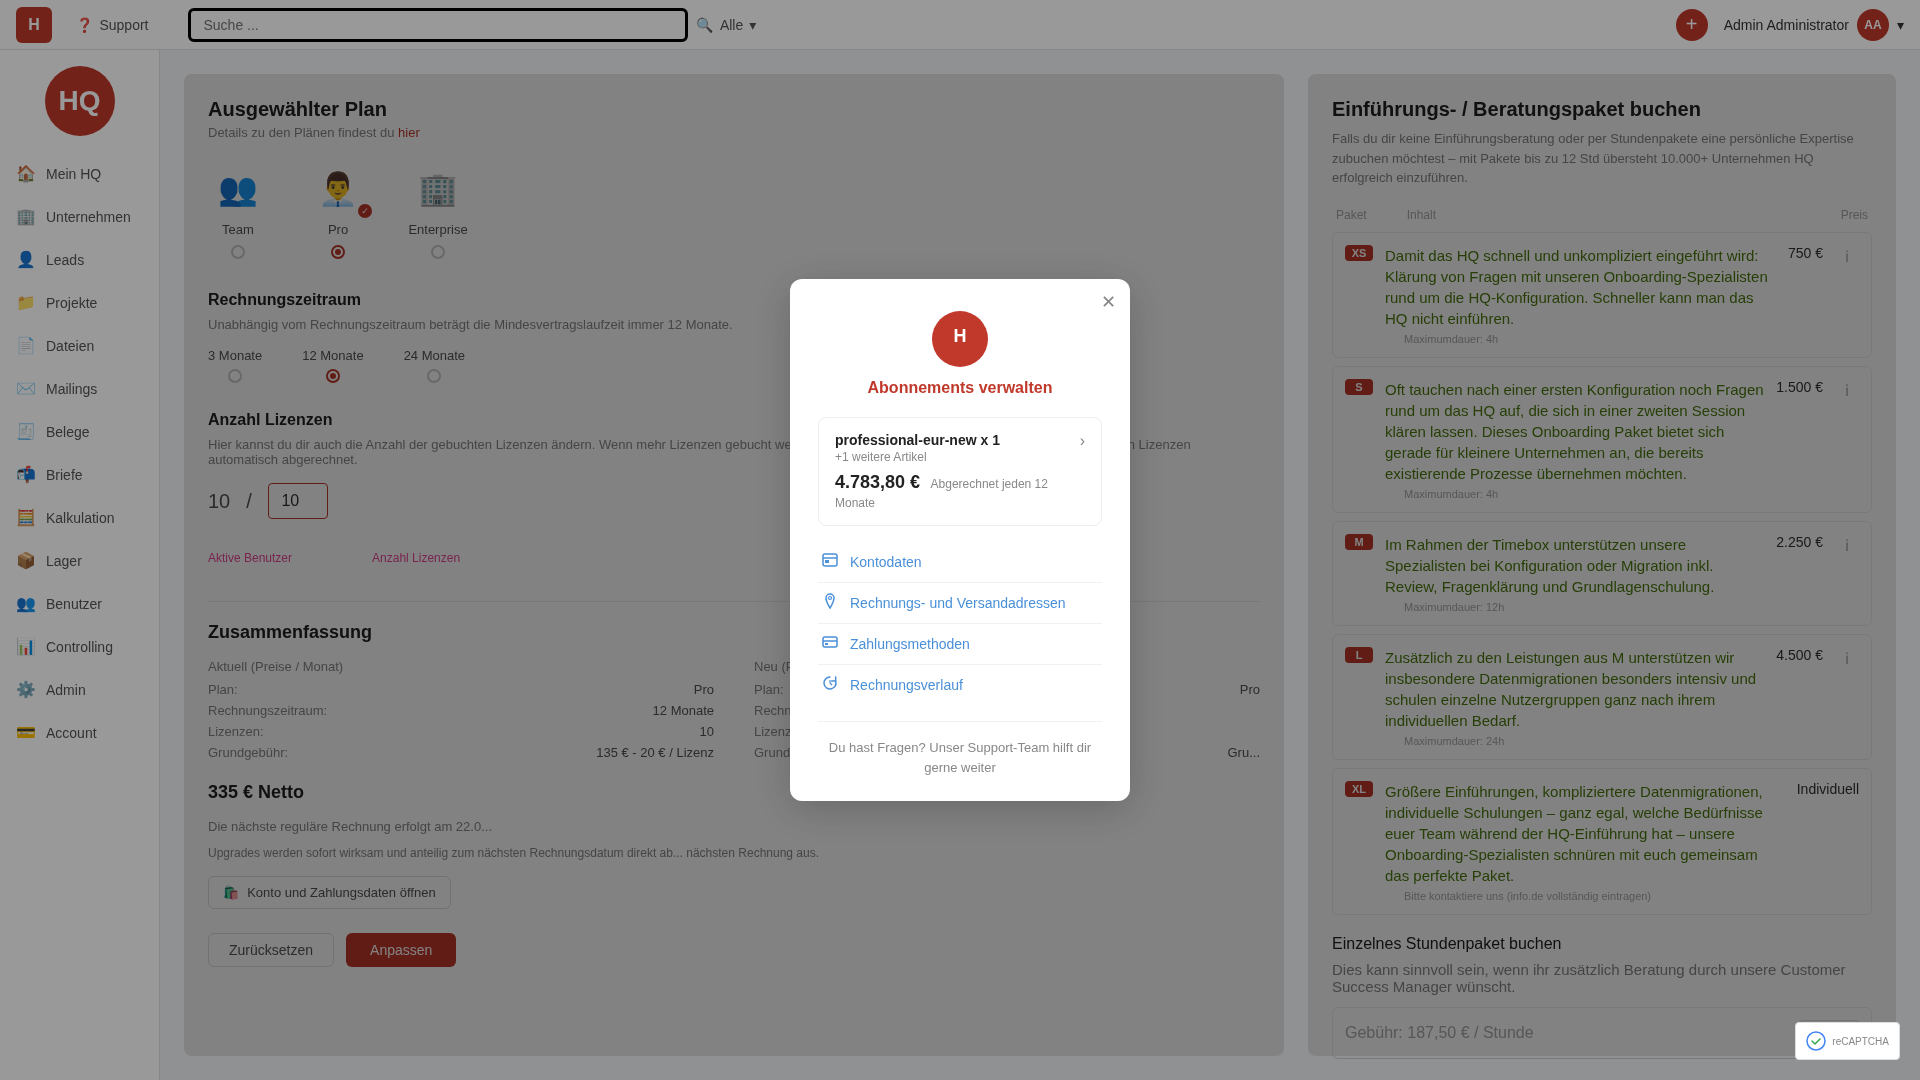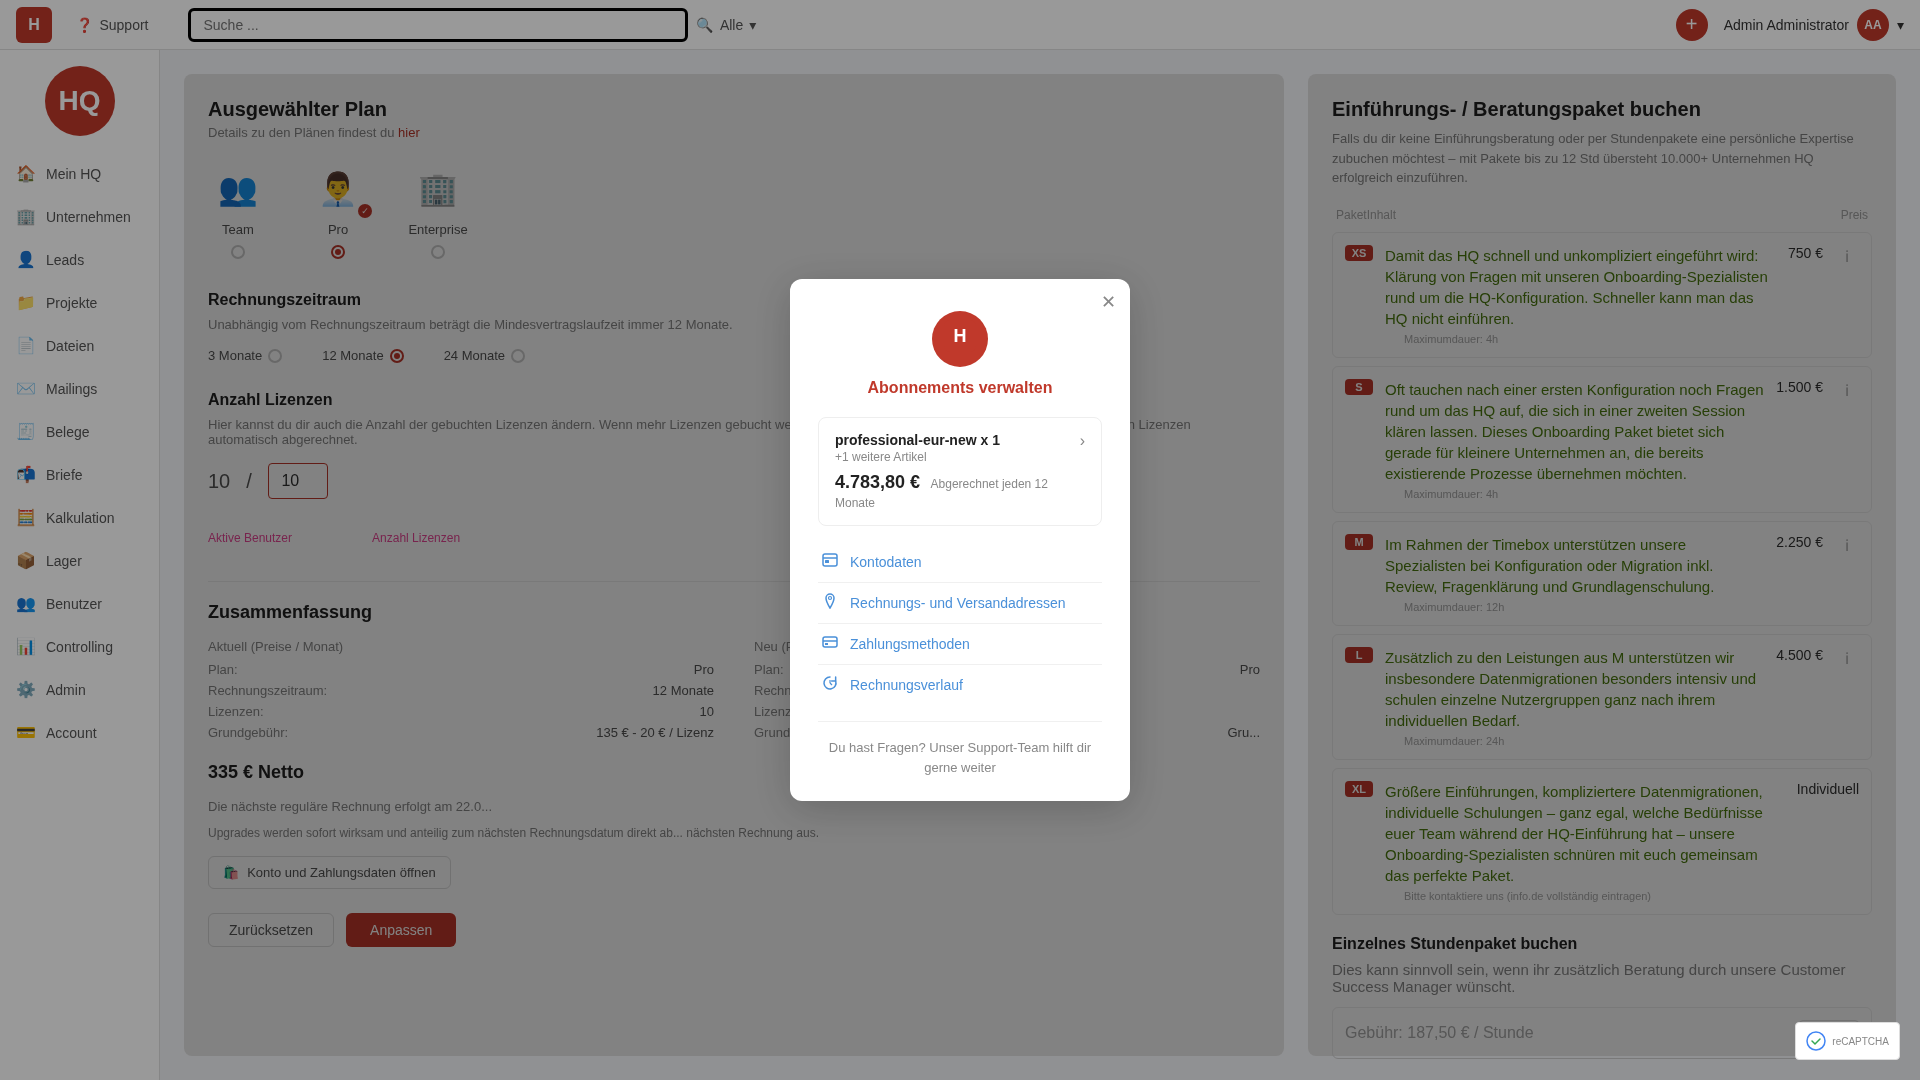--- a/index.html
+++ b/index.html
@@ -126,21 +126,21 @@
       content: ''; position: absolute;
       width: 6px; height: 6px; border-radius: 50%;
       background: #c0392b;
       top: 2px; left: 2px;
     }
 
     .section-label { font-size: 16px; font-weight: 600; color: #222; margin-bottom: 8px; }
     .section-sublabel { font-size: 13px; color: #888; margin-bottom: 16px; }
 
     .period-options { display: flex; gap: 40px; margin-bottom: 28px; }
-    .period-option { display: flex; flex-direction: row; align-items: center; gap: 6px; cursor: pointer; }
+    .period-option { display: flex; flex-direction: column; align-items: center; gap: 6px; cursor: pointer; }
     .period-label { font-size: 13px; color: #555; }
 
     .license-row {
       display: flex; align-items: center; gap: 16px; margin-bottom: 32px;
     }
     .license-count { font-size: 20px; color: #555; }
     .license-divider { font-size: 20px; color: #555; }
     .license-input {
       width: 60px; height: 36px;
       border: 1px solid #c0392b; border-radius: 4px;
@@ -203,21 +203,21 @@
       background: #c0392b; border-radius: 4px;
       padding: 2px 6px; min-width: 28px; text-align: center;
     }
     .package-info { flex: 1; }
     .package-info-desc { font-size: 15px; color: #4d7c0f; line-height: 1.4; }
     .package-max { font-size: 11px; color: #aaa; margin-top: 4px; margin-left: 19px; }
     .package-price { font-size: 14px; color: #333; white-space: nowrap; }
     .package-action { width: 24px; display: flex; align-items: center; justify-content: center; }
 
     .single-hours-section { margin-top: 20px; }
-    .single-hours-title { font-size: 16px; font-weight: 700; color: #222; margin-bottom: 8px; }
+    .single-hours-title { font-size: 16px; font-weight: 400; color: #222; margin-bottom: 8px; }
     .single-hours-desc { font-size: 15px; color: #888; margin-bottom: 12px; }
     .single-hours-row {
       display: flex; align-items: center; justify-content: space-between;
       border: 1px solid #eee; border-radius: 6px; padding: 12px;
     }
     .hours-input {
       width: 60px; border: 1px solid #ddd; border-radius: 4px;
       padding: 4px 8px; text-align: center; font-size: 14px;
     }
     .hours-price { font-size: 16px; color: #aaa; }
@@ -500,21 +500,21 @@
       </div>
     </div>
   </div>
 
   <div class="right-panel">
     <div class="right-panel-title">Einführungs- / Beratungspaket buchen</div>
     <div class="right-panel-desc">Falls du dir keine Einführungsberatung oder per Stundenpakete eine persönliche Expertise zubuchen möchtest – mit Pakete bis zu 12 Std übersteht 10.000+ Unternehmen HQ erfolgreich einzuführen.</div>
 
     <div class="package-table-header">
       <span>Paket</span>
-      <span style="flex:1; ">Inhalt</span>
+      <span style="flex:1; margin-left:40px;">Inhalt</span>
       <span>Preis</span>
     </div>
 
     <div class="package-row">
       <div class="package-badge">XS</div>
       <div class="package-info">
         <div class="package-info-desc">Damit das HQ schnell und unkompliziert eingeführt wird: Klärung von Fragen mit unseren Onboarding-Spezialisten rund um die HQ-Konfiguration. Schneller kann man das HQ nicht einführen.</div>
         <div class="package-max">Maximumdauer: 4h</div>
       </div>
       <div class="package-price">750 €</div>

